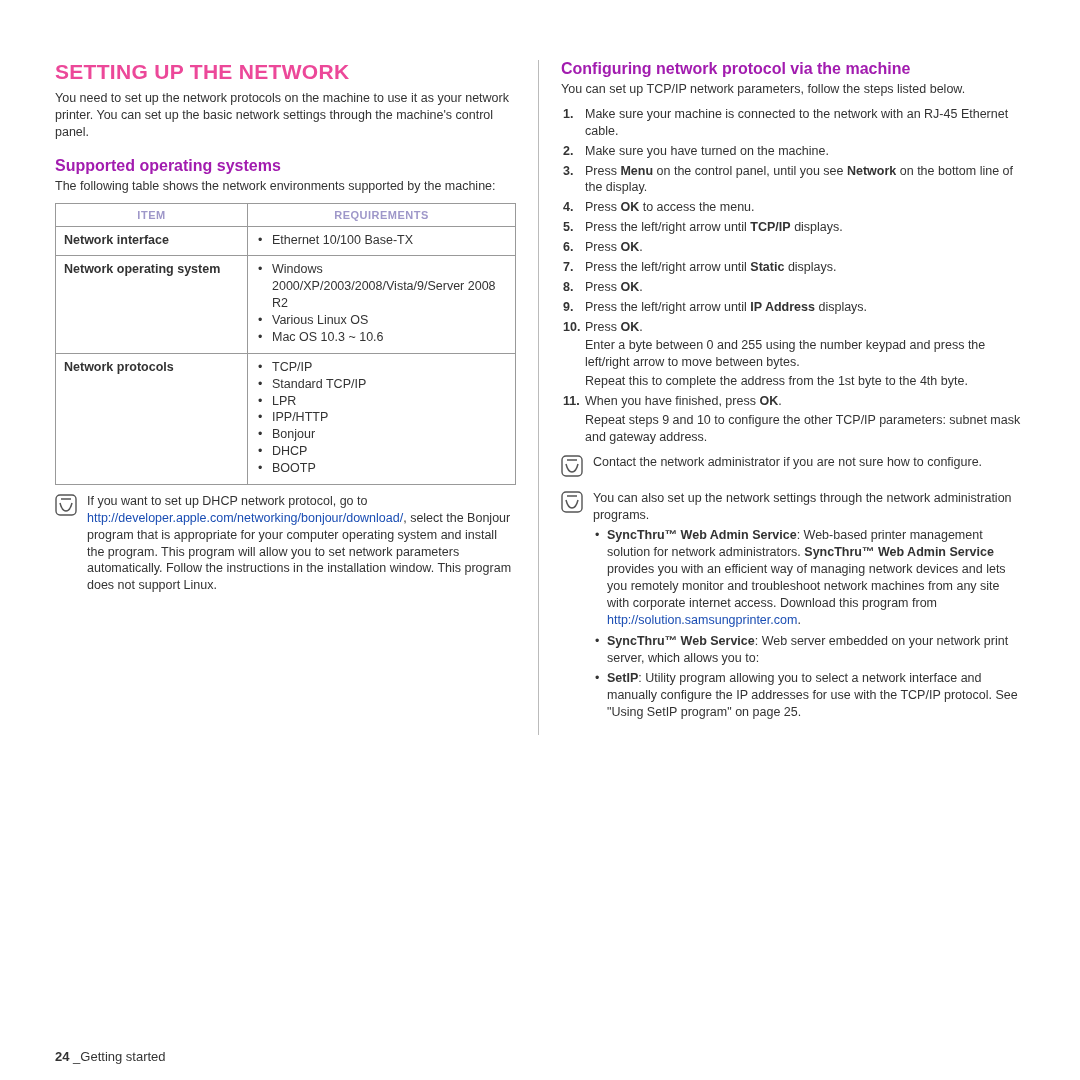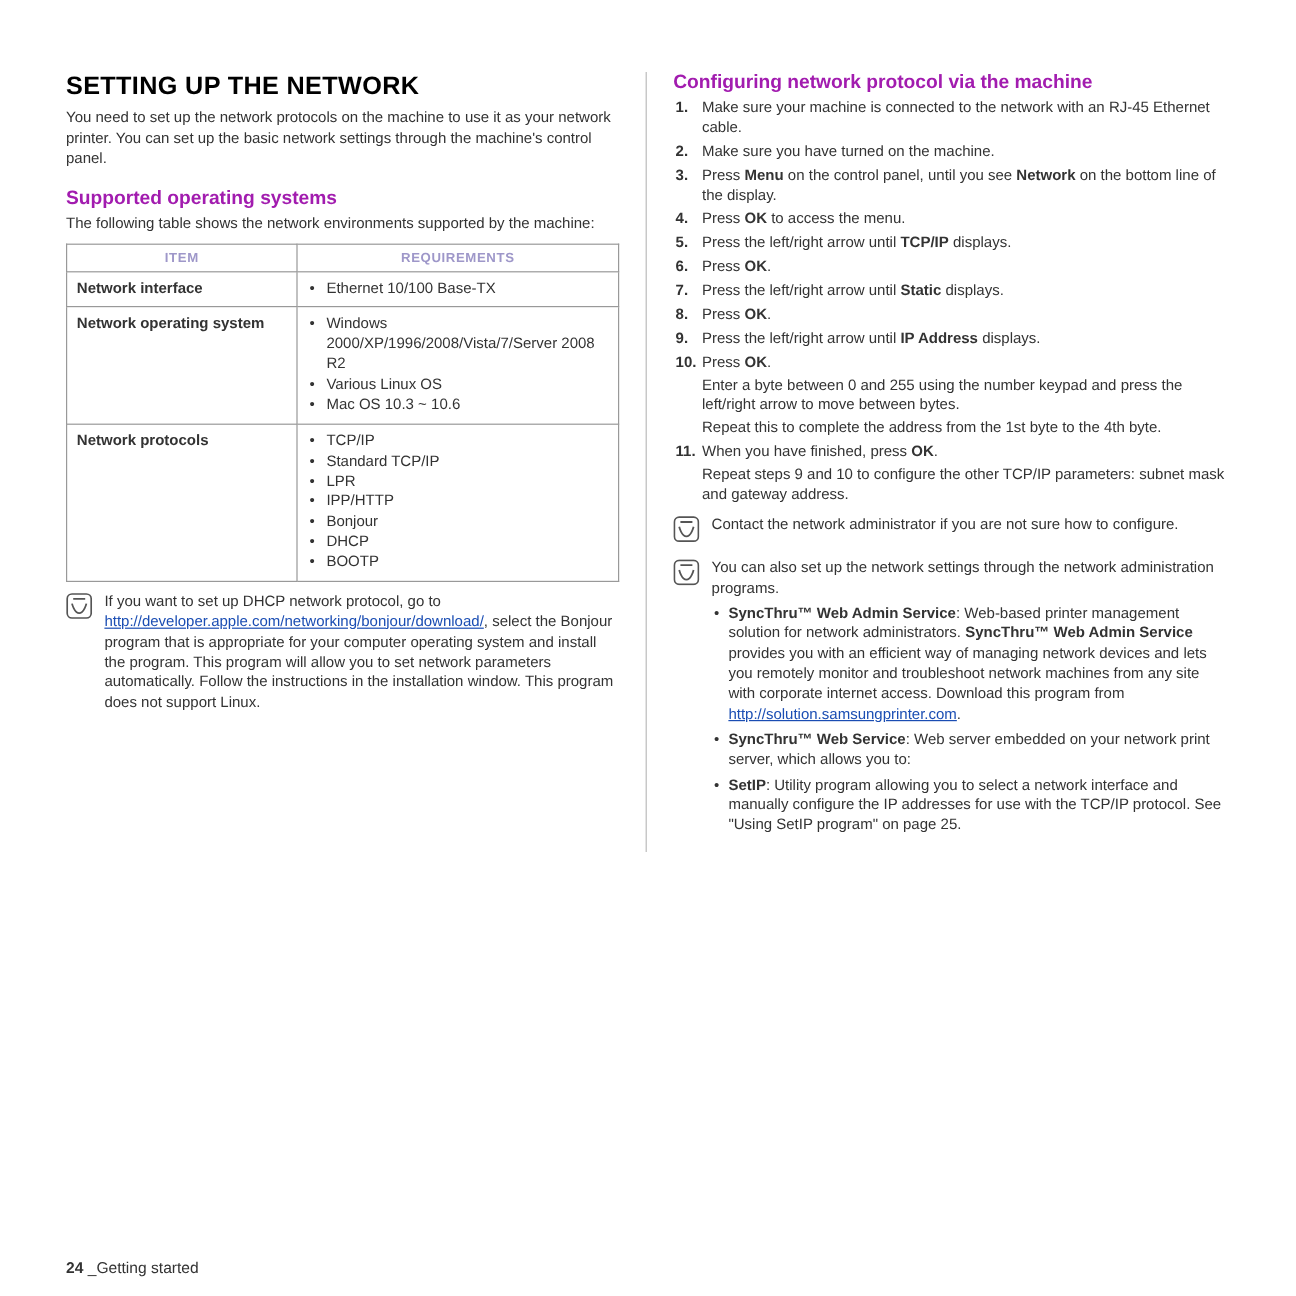--- a/index.html
+++ b/index.html
@@ -26,21 +26,21 @@
     box-sizing: border-box;
   }
   .col-left {
     padding-right: 22px;
     border-right: 1px solid #bbb;
   }
   .col-right {
     padding-left: 22px;
   }
   h1.main-head {
-    color: #000000;
+    color: #ec4899;
     font-size: 21px;
     font-weight: bold;
     margin: 0 0 6px 0;
     letter-spacing: 0.3px;
   }
   h2.sub-head {
     color: #a21caf;
     font-size: 16px;
     font-weight: bold;
     margin: 16px 0 3px 0;
@@ -127,21 +127,20 @@
   .dash-sub {
     padding-left: 12px;
   }
   .dash-sub > div {
     text-indent: -8px;
     padding-left: 8px;
     line-height: 1.35;
   }
   a.link {
     color: #1a4db3;
-    text-decoration: underline;
   }
   ol.steps {
     margin: 2px 0 8px 0;
     padding-left: 24px;
     counter-reset: step;
     list-style: none;
   }
   ol.steps > li {
     counter-increment: step;
     position: relative;
@@ -196,21 +195,21 @@
             <td>
               <ul class="bullets">
                 <li>Ethernet 10/100 Base-TX</li>
               </ul>
             </td>
           </tr>
           <tr>
             <td class="label">Network operating system</td>
             <td>
               <ul class="bullets">
-                <li>Windows 2000/XP/1996/2008/Vista/7/Server 2008 R2</li>
+                <li>Windows 2000/XP/2003/2008/Vista/9/Server 2008 R2</li>
                 <li>Various Linux OS</li>
                 <li>Mac OS 10.3 ~ 10.6</li>
               </ul>
             </td>
           </tr>
           <tr>
             <td class="label">Network protocols</td>
             <td>
               <ul class="bullets">
                 <li>TCP/IP</li>
@@ -234,20 +233,21 @@
             </svg>
         </span>
         <div class="note-text">
           <span>If you want to set up DHCP network protocol, go to </span><a class="link">http://developer.apple.com/networking/bonjour/download/</a><span>, select the Bonjour program that is appropriate for your computer operating system and install the program. This program will allow you to set network parameters automatically. Follow the instructions in the installation window. This program does not support Linux.</span>
         </div>
       </div>
     </div>
 
     <div class="col col-right">
       <h2 class="sub-head" style="margin-top:0">Configuring network protocol via the machine</h2>
+      <p>You can set up TCP/IP network parameters, follow the steps listed below.</p>
 
       <ol class="steps">
         <li>Make sure your machine is connected to the network with an RJ-45 Ethernet cable.</li>
         <li>Make sure you have turned on the machine.</li>
         <li><span>Press </span><b>Menu</b><span> on the control panel, until you see </span><b>Network</b><span> on the bottom line of the display.</span></li>
         <li><span>Press </span><b>OK</b><span> to access the menu.</span></li>
         <li><span>Press the left/right arrow until </span><b>TCP/IP</b><span> displays.</span></li>
         <li><span>Press </span><b>OK</b><span>.</span></li>
         <li><span>Press the left/right arrow until </span><b>Static</b><span> displays.</span></li>
         <li><span>Press </span><b>OK</b><span>.</span></li>

